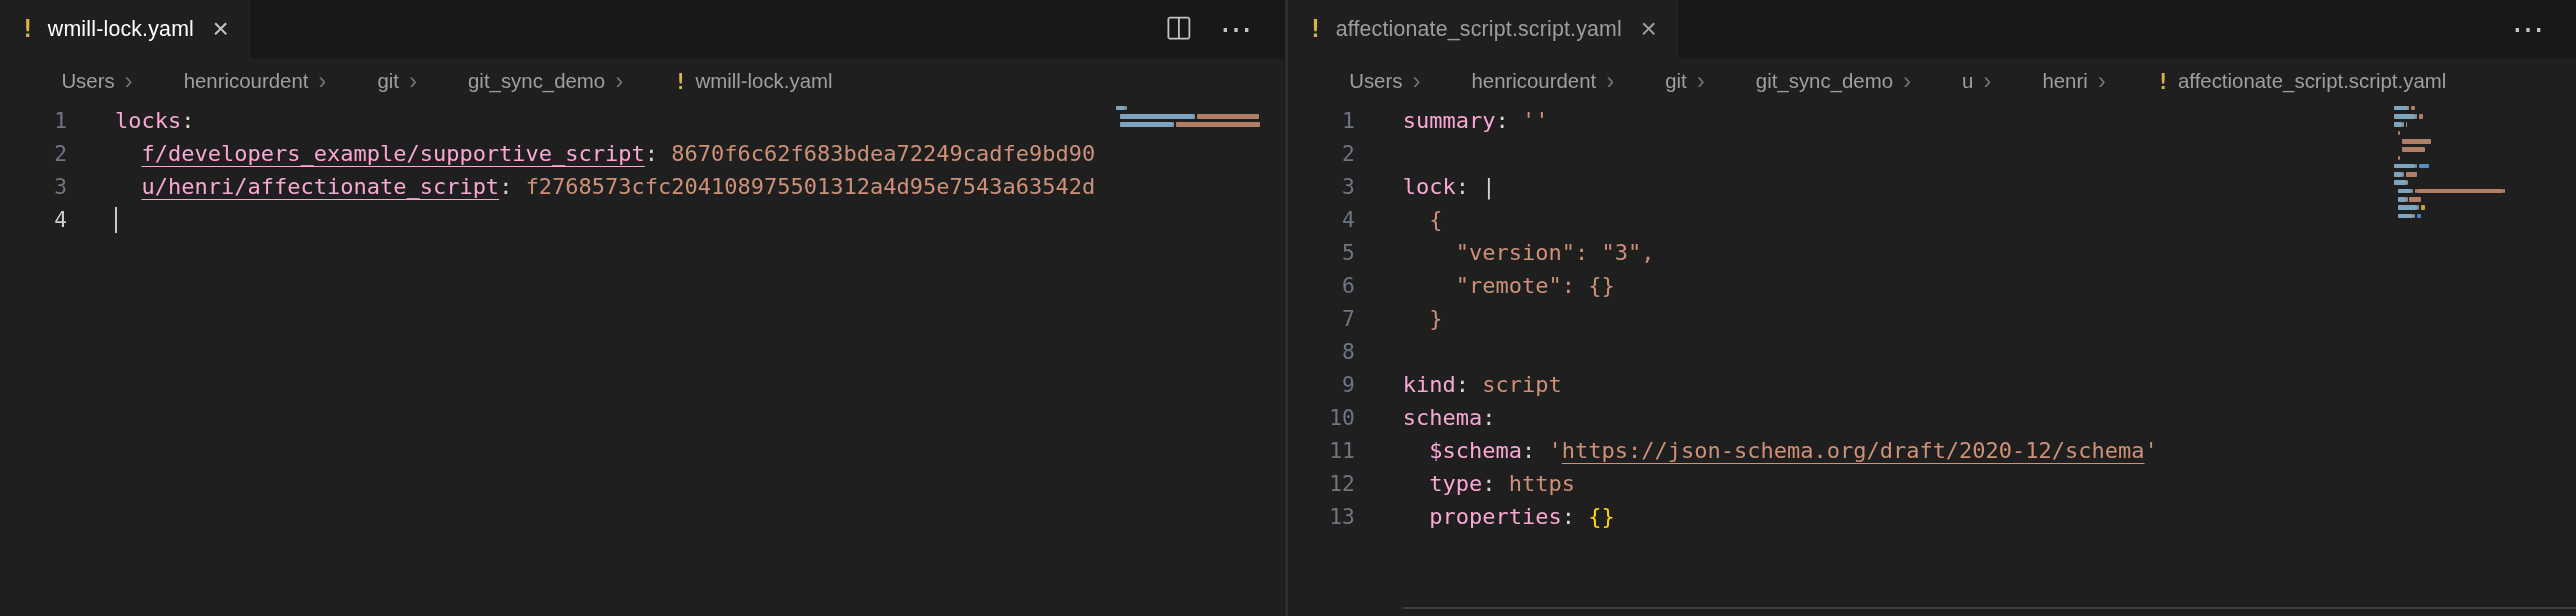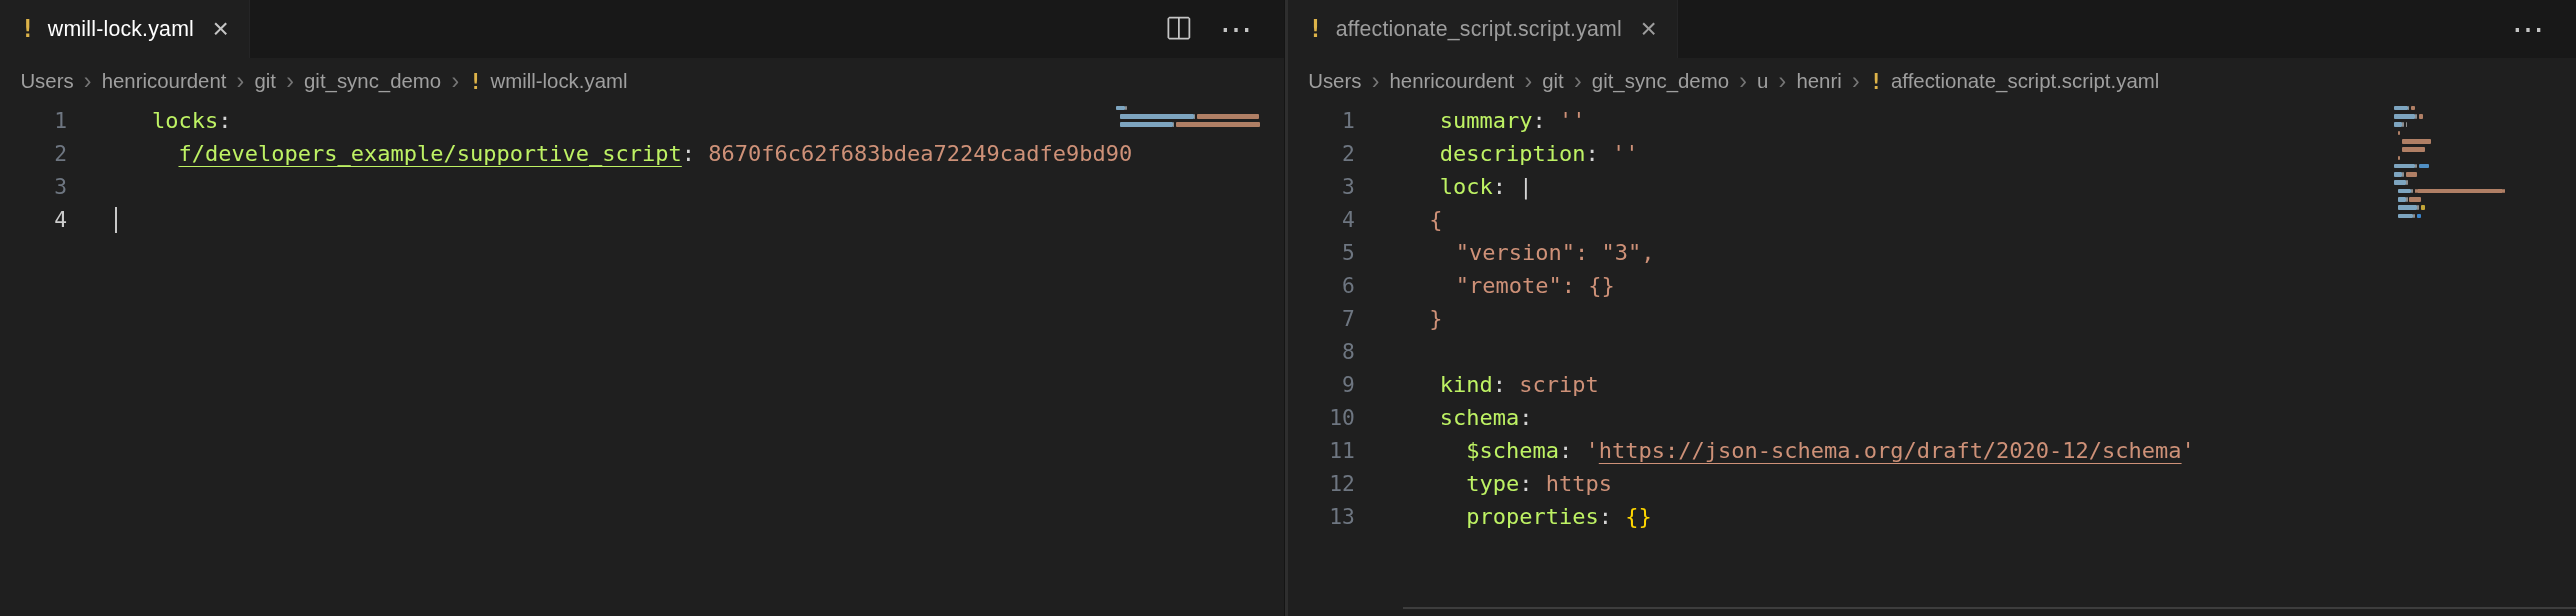--- a/index.html
+++ b/index.html
@@ -24,34 +24,34 @@
   .tab.dim .tab-label{color:#9d9d9d;}
   .close-btn{color:#c5c5c5;font-size:28px;font-weight:300;margin-left:5.6px;line-height:1;cursor:pointer;}
   .tab.dim .close-btn{color:#9d9d9d;}
   .tab-actions{margin-left:auto;display:flex;align-items:center;gap:28px;padding-right:32px;}
   .action-icon{color:#c5c5c5;cursor:pointer;display:flex;align-items:center;}
   .ellipsis{font-size:32px;line-height:1;color:#c5c5c5;}
 
   
   .breadcrumbs{height:46px;flex:none;display:flex;align-items:center;padding-left:20.4px;
                font-size:20.4px;color:#9f9f9f;white-space:nowrap;overflow:hidden;}
-  .crumb{cursor:pointer;}
+  .crumb{cursor:pointer;margin-left:41px;}
   .sep{margin:0 10.2px;color:#757575;font-size:23px;line-height:1;}
   .crumb-file{display:flex;align-items:center;gap:8.4px;}
   .crumb-file .file-icon{font-size:21.3px;}
 
   
   .editor{position:relative;flex:1;font-family:"DejaVu Sans Mono",monospace;font-size:22px;overflow:hidden;}
   .code{position:absolute;inset:0;}
   .code-line{display:flex;height:33px;line-height:33px;white-space:pre;}
   .ln{width:67px;flex:none;text-align:right;color:#6e7681;font-size:21.3px;}
   .ln.active{color:#cccccc;}
   .lc{margin-left:48px;position:relative;white-space:pre;}
   .tok{white-space:pre;}
-  .tok.key{color:#bef264;margin-left:37px;}
+  .tok.key{color:#f9a8d4;}
   .tok.punct{color:#d4d4d4;}
   .tok.str{color:#ce9178;}
   .tok.const{color:#569cd6;}
   .tok.b1{color:#ffd700;}
   .tok.b2{color:#179fff;}
   .tok.link{text-decoration:underline;text-underline-offset:4.6px;text-decoration-thickness:1.4px;}
   .cursor{position:absolute;left:0;top:3.7px;width:2.3px;height:26px;background:#c8c8c8;}
 
   
   .minimap{position:absolute;top:1.9px;display:flex;flex-direction:column;gap:3.7px;opacity:.9;cursor:pointer;}
@@ -100,21 +100,21 @@
         <span class="sep">›</span>
         <span class="crumb crumb-file">
           <span class="file-icon">!</span>
           <span>wmill-lock.yaml</span>
         </span>
       </div>
     <div class="editor">
       <div class="code" id="code-left">
           <div class="code-line"><span class="ln">1</span><span class="lc"><span class="tok key">locks</span><span class="tok punct">:</span></span></div>
           <div class="code-line"><span class="ln">2</span><span class="lc"><span class="tok ws">  </span><span class="tok key link">f/developers_example/supportive_script</span><span class="tok punct">:</span><span class="tok ws"> </span><span class="tok str">8670f6c62f683bdea72249cadfe9bd90</span></span></div>
-          <div class="code-line"><span class="ln">3</span></div>
+          <div class="code-line"><span class="ln">3</span><span class="lc"><span class="tok ws">  </span><span class="tok key link">u/henri/affectionate_script</span><span class="tok punct">:</span><span class="tok ws"> </span><span class="tok str">f2768573cfc204108975501312a4d95e7543a63542d</span></span></div>
           <div class="code-line"><span class="ln active">4</span><span class="lc"><span class="cursor"></span></span></div>
         </div>
       <div class="minimap" id="mm-left">
           <div class="mm-line">
             <span class="mm-tok key" style="width: 9.7px;"></span>
             <span class="mm-tok punct" style="width: 1.9px;"></span>
           </div>
           <div class="mm-line">
             <span style="width: 3.9px;"></span>
             <span class="mm-tok key" style="width: 74px;"></span>
@@ -161,21 +161,21 @@
         <span class="crumb">henri</span>
         <span class="sep">›</span>
         <span class="crumb crumb-file">
           <span class="file-icon">!</span>
           <span>affectionate_script.script.yaml</span>
         </span>
       </div>
     <div class="editor">
       <div class="code" id="code-right">
           <div class="code-line"><span class="ln">1</span><span class="lc"><span class="tok key">summary</span><span class="tok punct">:</span><span class="tok ws"> </span><span class="tok str">''</span></span></div>
-          <div class="code-line"><span class="ln">2</span><span class="lc"><span class="tok key">description</span><span class="tok punct">:</span><span class="tok ws"> </span><span class="tok str">''</span></span></div>
+          <div class="code-line"><span class="ln">2</span></div>
           <div class="code-line"><span class="ln">3</span><span class="lc"><span class="tok key">lock</span><span class="tok punct">:</span><span class="tok ws"> </span><span class="tok punct">|</span></span></div>
           <div class="code-line"><span class="ln">4</span><span class="lc"><span class="tok ws">  </span><span class="tok str">{</span></span></div>
           <div class="code-line"><span class="ln">5</span><span class="lc"><span class="tok ws">    </span><span class="tok str">"version": "3",</span></span></div>
           <div class="code-line"><span class="ln">6</span><span class="lc"><span class="tok ws">    </span><span class="tok str">"remote": {}</span></span></div>
           <div class="code-line"><span class="ln">7</span><span class="lc"><span class="tok ws">  </span><span class="tok str">}</span></span></div>
           <div class="code-line"><span class="ln">8</span></div>
           <div class="code-line"><span class="ln">9</span><span class="lc"><span class="tok key">kind</span><span class="tok punct">:</span><span class="tok ws"> </span><span class="tok str">script</span></span></div>
           <div class="code-line"><span class="ln">10</span><span class="lc"><span class="tok key">schema</span><span class="tok punct">:</span></span></div>
           <div class="code-line"><span class="ln">11</span><span class="lc"><span class="tok ws">  </span><span class="tok key">$schema</span><span class="tok punct">:</span><span class="tok ws"> </span><span class="tok str">'</span><span class="tok str link">https://json-schema.org/draft/2020-12/schema</span><span class="tok str">'</span></span></div>
           <div class="code-line"><span class="ln">12</span><span class="lc"><span class="tok ws">  </span><span class="tok key">type</span><span class="tok punct">:</span><span class="tok ws"> </span><span class="tok str">https</span></span></div>

